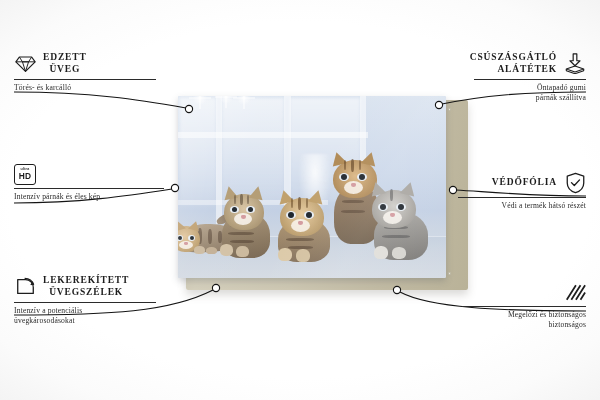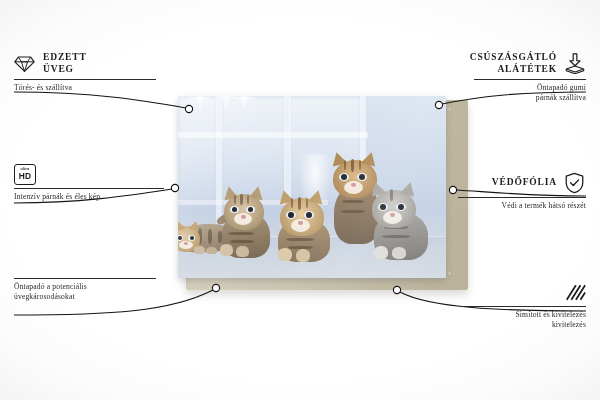--- a/index.html
+++ b/index.html
@@ -149,20 +149,21 @@
 
   .f-title {
     font-family: "Liberation Serif", serif;
     font-size: 9.5px;
     font-weight: 700;
     letter-spacing: 0.85px;
     color: #1d1d1d;
     line-height: 1.26;
     text-transform: uppercase;
     white-space: nowrap;
+    text-align: center;
   }
   .feature.right .f-title { text-align: right; }
 
   .f-rule {
     height: 1px;
     background: #2b2b2b;
     margin: 3px 0 3px 0;
   }
   .f-desc {
     font-family: "Liberation Serif", serif;
@@ -172,21 +173,21 @@
     letter-spacing: 0.15px;
   }
   .feature.right .f-desc { text-align: right; }
 
   .f-icon {
     width: 22px;
     height: 22px;
     flex: 0 0 22px;
     display: flex;
     align-items: center;
-    justify-content: flex-start;
+    justify-content: flex-end;
     color: #1d1d1d;
   }
   .f-icon svg { display: block; }
 
   .hd-badge {
     width: 21px;
     height: 19px;
     border: 1.3px solid #1d1d1d;
     border-radius: 3px;
     display: flex;
@@ -412,39 +413,49 @@
     <div class="row">
       <span class="f-icon">
         <svg width="21" height="18" viewBox="0 0 24 20">
           <path d="M5 2 H19 L23 7.5 L12 18.5 L1 7.5 Z" fill="none" stroke="currentColor" stroke-width="1.4" stroke-linejoin="round"></path>
           <path d="M1 7.5 H23 M5 2 L8.5 7.5 L12 18.5 M19 2 L15.5 7.5 L12 18.5 M8.5 7.5 H15.5" fill="none" stroke="currentColor" stroke-width="1.1"></path>
         </svg>
       </span>
       <span class="f-title"><span>EDZETT</span><br><span>ÜVEG</span></span>
     </div>
     <div class="f-rule" style="width:142px;"></div>
-    <div class="f-desc">Törés- és szállítva</div>
+    <div class="f-desc">Törés- és karcálló</div>
   </div>
 
   <div class="feature left" style="left:14px; top:163px;">
     <div class="row">
       <span class="f-icon">
         <span class="hd-badge">
           <span class="ultra">ultra</span>
           <span class="hd">HD</span>
         </span>
       </span>
     </div>
     <div class="f-rule" style="width:150px;"></div>
     <div class="f-desc">Intenzív párnák és éles kép</div>
   </div>
 
   <div class="feature left" style="left:14px; top:275px;">
+    <div class="row">
+      <span class="f-icon">
+        <svg width="21" height="19" viewBox="0 0 24 22">
+          <path d="M3 3 H12 A9 9 0 0 1 21 12 V19 H3 Z" fill="none" stroke="currentColor" stroke-width="1.5" stroke-linejoin="round"></path>
+          <path d="M11 1.5 A11 11 0 0 1 21.5 9" fill="none" stroke="currentColor" stroke-width="1.4"></path>
+          <path d="M20 5 L22 9.6 L17.6 9.2 Z" fill="currentColor"></path>
+        </svg>
+      </span>
+      <span class="f-title"><span>LEKEREKÍTETT</span><br><span>ÜVEGSZÉLEK</span></span>
+    </div>
     <div class="f-rule" style="width:142px;"></div>
-    <div class="f-desc"><span>Öntapadó a potenciális</span><br><span>üvegkárosodásokat</span></div>
+    <div class="f-desc"><span>Intenzív a potenciális</span><br><span>üvegkárosodásokat</span></div>
   </div>
 
   <div class="feature right" style="left:434px; top:52px;">
     <div class="row">
       <span class="f-title"><span>CSÚSZÁSGÁTLÓ</span><br><span>ALÁTÉTEK</span></span>
       <span class="f-icon">
         <svg width="22" height="21" viewBox="0 0 24 23">
           <path d="M10 1 H14 V8.5 H17.5 L12 14 L6.5 8.5 H10 Z" fill="none" stroke="currentColor" stroke-width="1.3" stroke-linejoin="round"></path>
           <path d="M12 14.2 L21.5 17.5 L12 20.8 L2.5 17.5 Z" fill="none" stroke="currentColor" stroke-width="1.3" stroke-linejoin="round"></path>
           <path d="M2.5 17.5 L2.5 19.4 L12 22.7 L21.5 19.4 L21.5 17.5" fill="none" stroke="currentColor" stroke-width="1.2" stroke-linejoin="round"></path>
@@ -471,16 +482,16 @@
 
   <div class="feature right" style="left:434px; top:281px;">
     <div class="row">
       <span class="f-icon">
         <svg width="22" height="19" viewBox="0 0 24 20">
           <path d="M3 18 L13 2 M8 18 L18 2 M13 18 L23 2 M18 18 L23 10" fill="none" stroke="currentColor" stroke-width="1.9" stroke-linecap="butt"></path>
         </svg>
       </span>
     </div>
     <div class="f-rule" style="width:124px; margin-left:28px;"></div>
-    <div class="f-desc"><span>Simított és kivitelezés</span><br><span>kivitelezés</span></div>
+    <div class="f-desc"><span>Megelőzi és biztonságos</span><br><span>biztonságos</span></div>
   </div>
 
 </div>
 
 </body></html>

